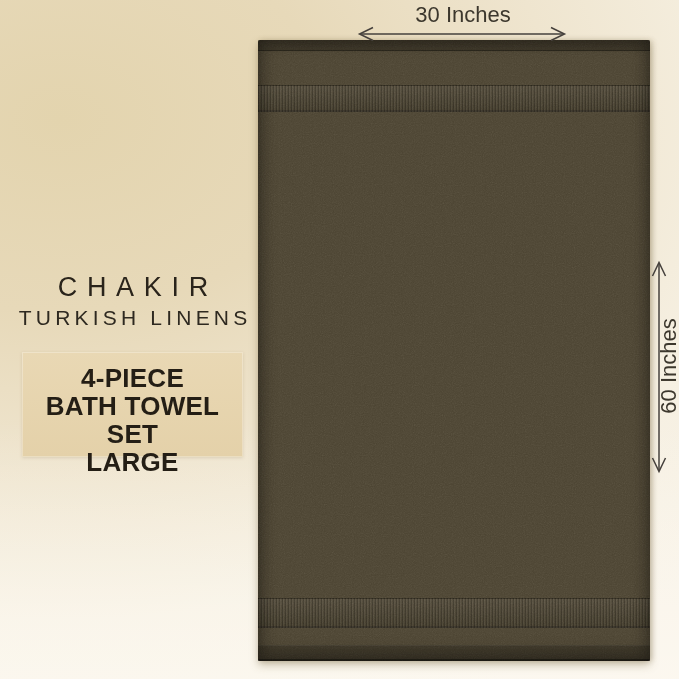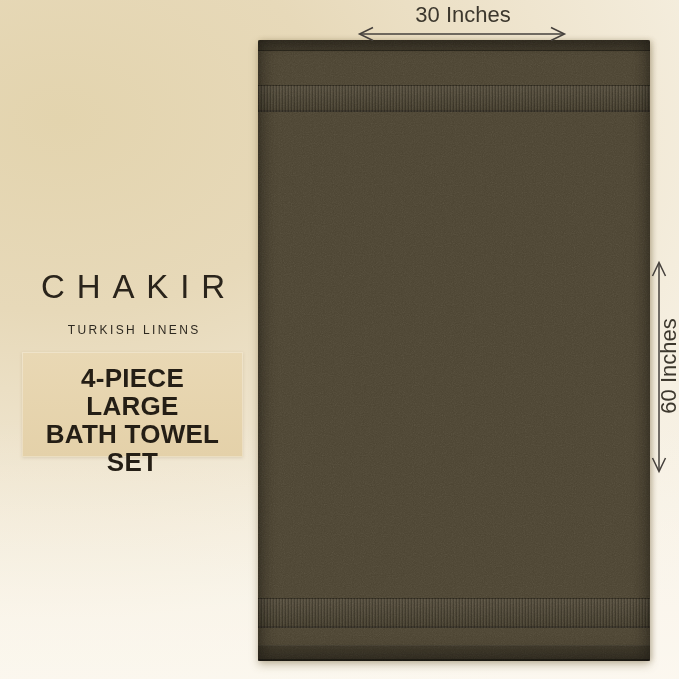--- a/index.html
+++ b/index.html
@@ -39,22 +39,22 @@
   
   .dim-label{position:absolute; color:#3c372d; font-size:22px; line-height:24px; white-space:nowrap;}
   .dim-top-label{left:380px; top:3px; width:166px; text-align:center;}
   .dim-right-label{left:609px; top:354px; width:120px; height:24px; text-align:center;
     transform:rotate(-90deg); transform-origin:50% 50%;}
   .arrow-svg{position:absolute; display:block;}
   .arrow-h{left:356px; top:26px;}
   .arrow-v{left:651px; top:259px;}
   
   .brand{position:absolute; left:8px; top:270px; width:250px; text-align:center; color:#2a241b;}
-  .brand-name{font-size:33px; line-height:34px; font-weight:400; letter-spacing:0.36em; padding-left:0.36em;}
-  .brand-sub{margin-top:16px; font-size:12px; line-height:20px; font-weight:400; letter-spacing:0.2em; padding-left:0.2em; color:#2e2920;}
+  .brand-name{font-size:27px; line-height:34px; font-weight:400; letter-spacing:0.36em; padding-left:0.36em;}
+  .brand-sub{margin-top:4px; font-size:21px; line-height:20px; font-weight:400; letter-spacing:0.2em; padding-left:0.2em; color:#2e2920;}
   .info-box{
     position:absolute; left:22px; top:352px; width:221px; height:105px; box-sizing:border-box;
     background:linear-gradient(180deg,#e9d8b4 0%, #e4d1a9 100%);
     box-shadow: inset 0 0 0 1px rgba(255,255,255,0.28), 0 1px 3px rgba(120,100,60,0.18);
     text-align:center; padding-top:12px;
   }
   .info-line{font-size:26px; line-height:28px; font-weight:700; color:#241e15; letter-spacing:0.01em;}
 </style>
 </head>
 <body>
@@ -90,17 +90,17 @@
     <path d="M1.5,199 L8,212.5 L14.5,199" fill="none" stroke="#45403c" stroke-width="1.5"></path>
   </svg>
 
   <div class="brand">
     <div class="brand-name">CHAKIR</div>
     <div class="brand-sub">TURKISH LINENS</div>
   </div>
 
   <div class="info-box">
     <div class="info-line">4-PIECE</div>
+    <div class="info-line">BATH TOWEL SET</div>
     <div class="info-line">LARGE</div>
-    <div class="info-line">BATH TOWEL SET</div>
   </div>
 
 </div>
 
 </body></html>

